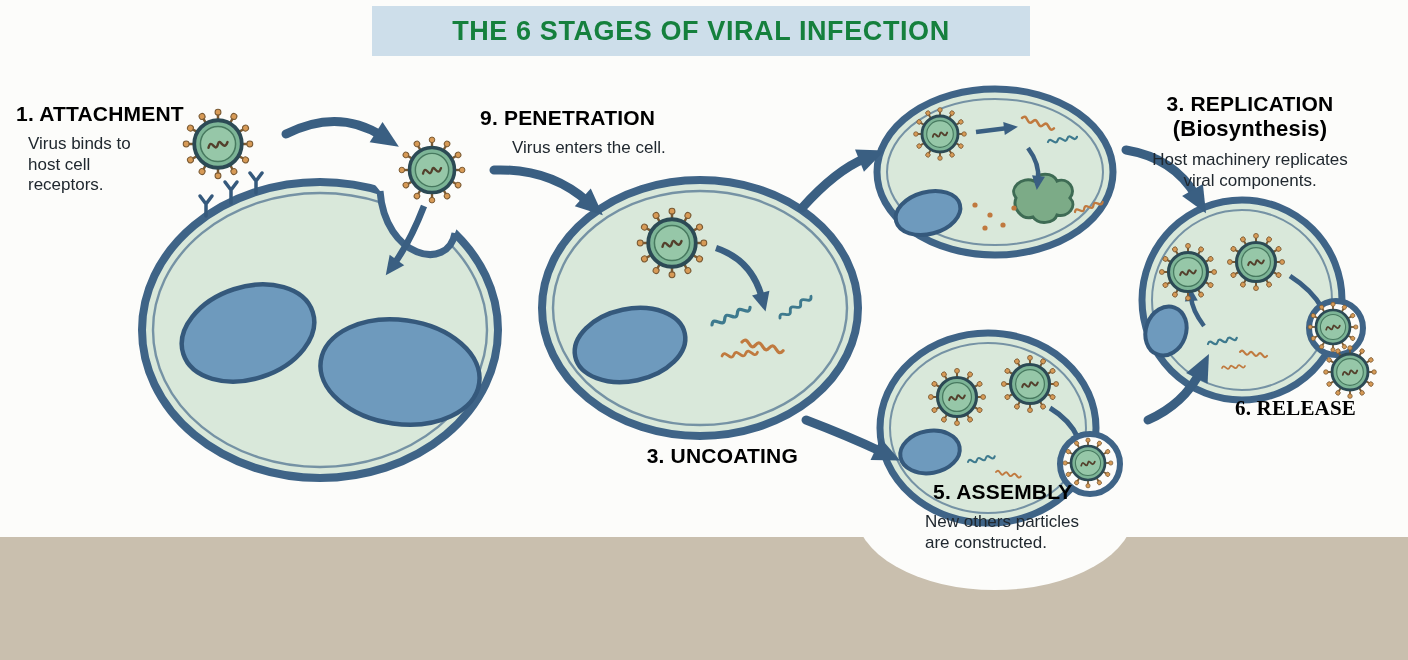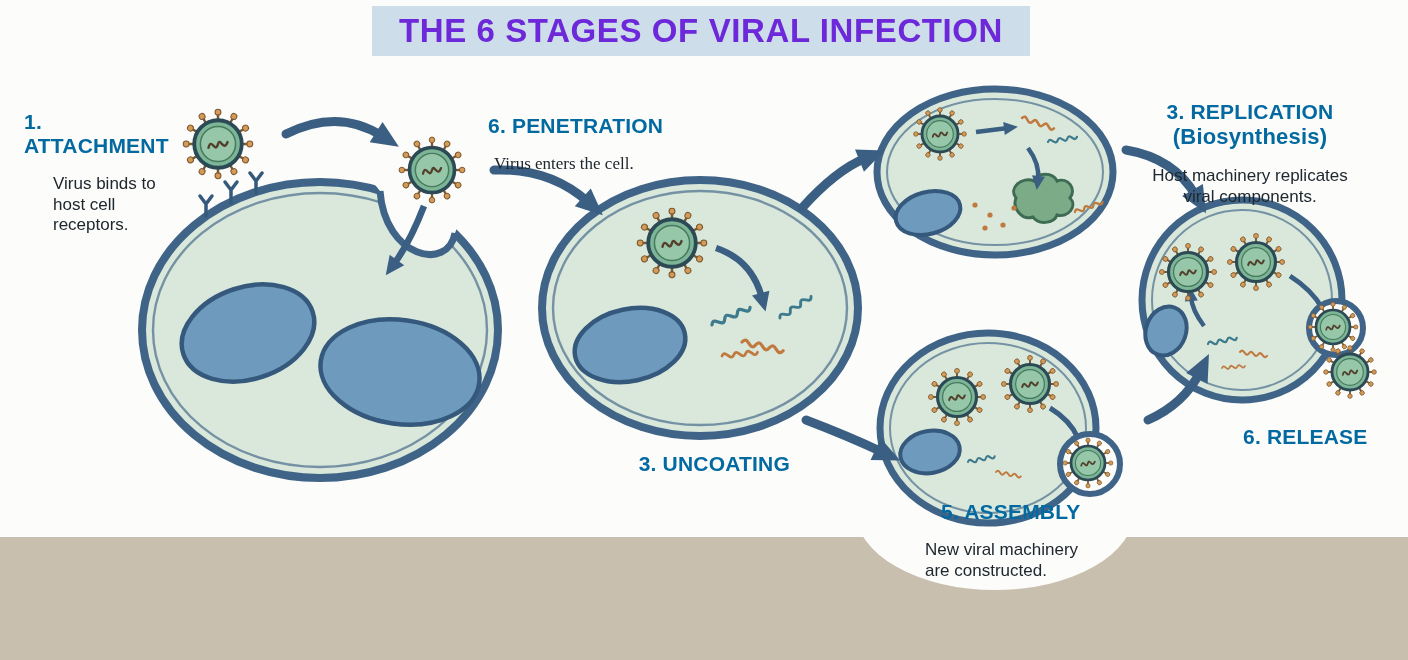--- a/index.html
+++ b/index.html
@@ -4,41 +4,41 @@
 <style>
   html,body{margin:0;padding:0;}
   body{
     width:1408px;height:660px;position:relative;overflow:hidden;
     background:#fcfcfa;
     font-family:"Liberation Sans", sans-serif;
     color:#1d262e;
   }
   .stage{position:absolute;}
   .stage h3{
-    margin:16px;font-size:21px;font-weight:bold;letter-spacing:.2px;color:#0369a1;
+    margin:8px;font-size:21px;font-weight:bold;letter-spacing:.2px;color:#000000;
   }
   .stage .desc{
     margin-top:3px;font-size:17px;line-height:1.22;color:#20282f;
     white-space:pre-line;
   }
   #stage1{left:8px;top:94px;width:185px;}
-  #stage1 .desc{margin-left:45px;}
+  #stage1 .desc{margin-left:20px;}
   #stage2{left:472px;top:98px;width:230px;}
-  #stage2 .desc{margin-left:22px;font-family:Liberation Serif, serif;}
+  #stage2 .desc{margin-left:40px;}
   #stage3{left:578px;top:436px;width:228px;text-align:right;}
   #stage4{left:1096px;top:84px;width:308px;text-align:center;}
   #stage4 .suffix{font-size:22px;font-weight:bold;}
-  #stage5{left:925px;top:484px;width:190px;}
-  #stage6{left:1227px;top:409px;width:180px;}
+  #stage5{left:925px;top:472px;width:190px;}
+  #stage6{left:1227px;top:388px;width:180px;font-family:Liberation Serif, serif;}
   #title-banner{
     position:absolute;left:372px;top:6px;width:658px;height:50px;
     background:#cddeea;display:flex;align-items:center;justify-content:center;
   }
   #title-banner .t{
-    font-size:33px;font-weight:bold;letter-spacing:.6px;color:#6d28d9;
+    font-size:27px;font-weight:bold;letter-spacing:.6px;color:#15803d;
   }
   svg{position:absolute;left:0;top:0;}
 </style>
 </head>
 <body>
 
 <svg width="1408" height="660" viewBox="0 0 1408 660">
   <defs>
     <g id="spike">
       <line y1="-25" y2="-31" stroke="#7a5a33" stroke-width="2.6"></line>
@@ -182,35 +182,35 @@
 </div>
 
 <div class="stage" id="stage1">
   <h3>1. ATTACHMENT</h3>
   <div class="desc">Virus binds to
 host cell
 receptors.</div>
 </div>
 
 <div class="stage" id="stage2">
-  <h3>6. PENETRATION</h3>
+  <h3>9. PENETRATION</h3>
   <div class="desc">Virus enters the cell.</div>
 </div>
 
 <div class="stage" id="stage3">
   <h3>3. UNCOATING</h3>
 </div>
 
 <div class="stage" id="stage4">
   <h3><span>3. REPLICATION</span> <span class="suffix">(Biosynthesis)</span></h3>
   <div class="desc">Host machinery replicates
 viral components.</div>
 </div>
 
 <div class="stage" id="stage5">
   <h3>5. ASSEMBLY</h3>
-  <div class="desc">New viral machinery
+  <div class="desc">New others particles
 are constructed.</div>
 </div>
 
 <div class="stage" id="stage6">
   <h3>6. RELEASE</h3>
 </div>
 
 </body></html>

